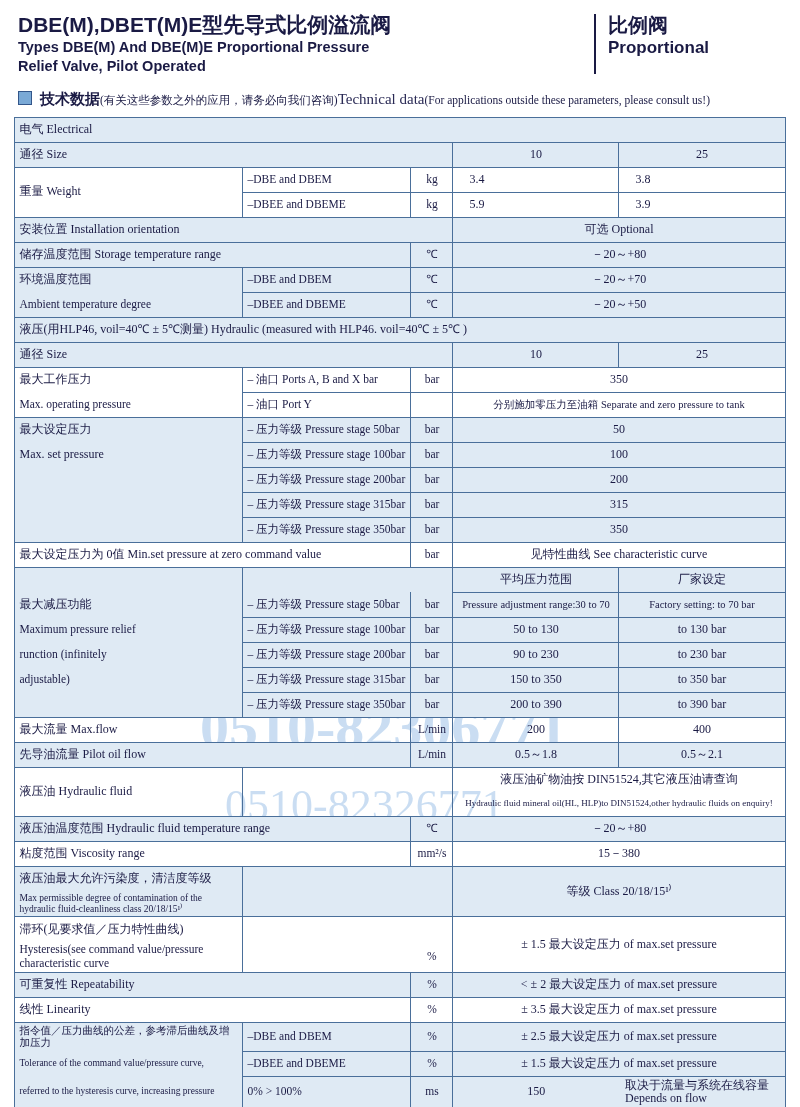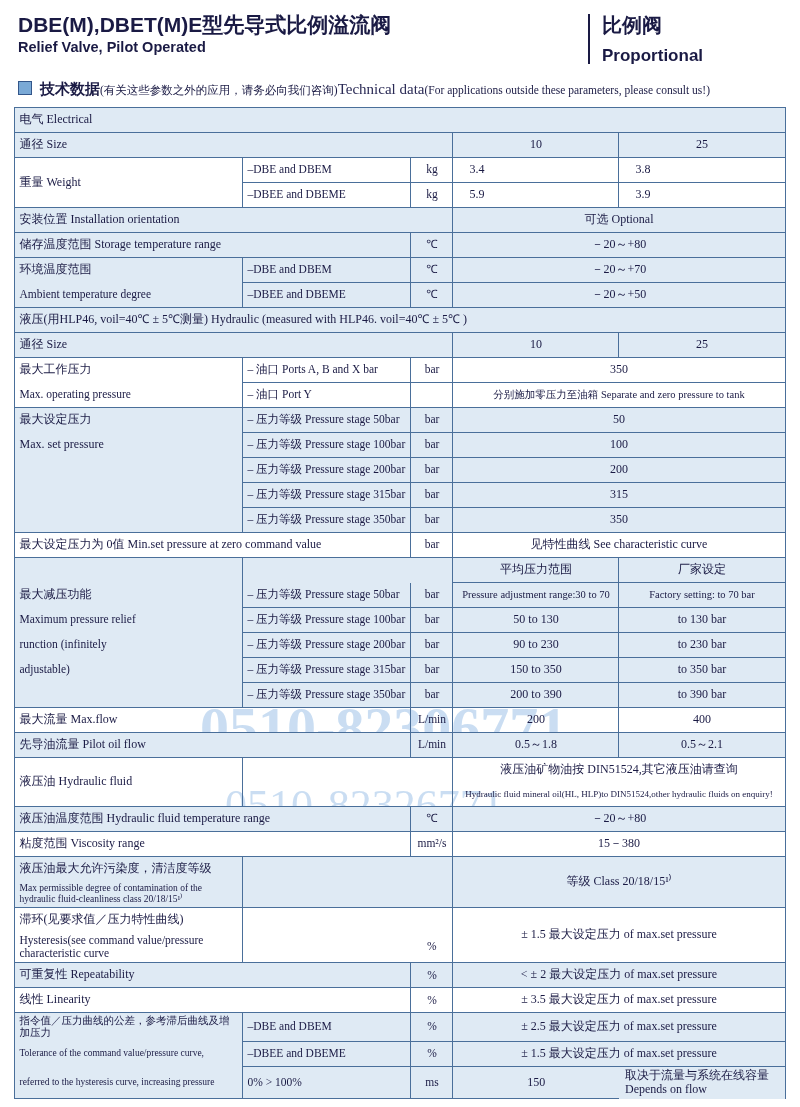--- a/index.html
+++ b/index.html
@@ -36,21 +36,21 @@
   .wm3{left:200px;top:694px;font-size:58px;color:#a8c9e8;opacity:.85;font-weight:bold;}
   .wm4{left:225px;top:780px;font-size:44px;color:#a8c9e8;opacity:.85;font-weight:normal;}
   .wm5{left:620px;top:1078px;font-size:15px;color:#b23c3c;opacity:.95;font-weight:bold;font-family:"Liberation Sans",sans-serif;}
 
   .content{position:relative;z-index:10;}
 
   
   .header{
     display:flex;
     align-items:flex-start;
-    padding:12px 28px 4px 18px;
+    padding:12px 22px 4px 18px;
   }
   .header .left{flex:1 1 auto;}
   .header .divider{
     width:2px;
     background:#1a1a44;
     align-self:stretch;
     margin:2px 12px 2px 6px;
   }
   .header .right{width:170px;}
   .h-cn{
@@ -70,21 +70,20 @@
   .r-cn{
     font-family:"Liberation Sans", sans-serif;
     font-size:20px;
     font-weight:bold;
     line-height:1.3;
   }
   .r-en{
     font-family:"Liberation Sans", sans-serif;
     font-size:17px;
     font-weight:bold;
-    margin-top:8px;
   }
 
   
   .sec{
     display:flex;
     align-items:baseline;
     padding:10px 14px 6px 18px;
   }
   .sec .sq{
     width:12px;height:12px;
@@ -139,20 +138,21 @@
     <div class="wm-txt wm3">0510-82306771</div>
     <div class="wm-txt wm4">0510-82326771</div>
     <div class="wm-txt wm5">无锡市昌林自动化科技</div>
   </div>
 
   <div class="content">
 
     <div class="header">
       <div class="left">
         <div class="h-cn">DBE(M),DBET(M)E型先导式比例溢流阀</div>
+        <div class="h-en">Types DBE(M) And DBE(M)E Proportional Pressure</div>
         <div class="h-en">Relief Valve, Pilot Operated</div>
       </div>
       <div class="divider"></div>
       <div class="right">
         <div class="r-cn">比例阀</div>
         <div class="r-en">Proportional</div>
       </div>
     </div>
 
     <div class="sec">

